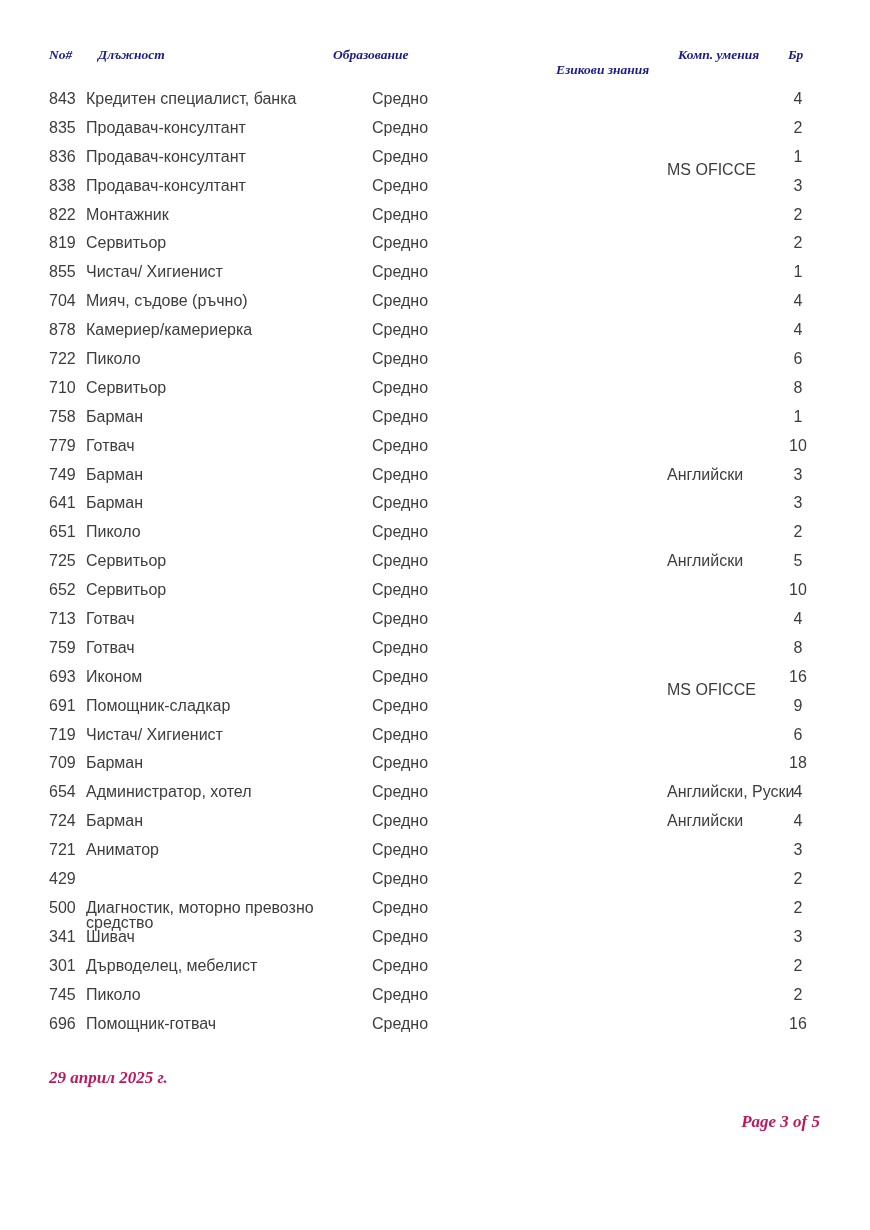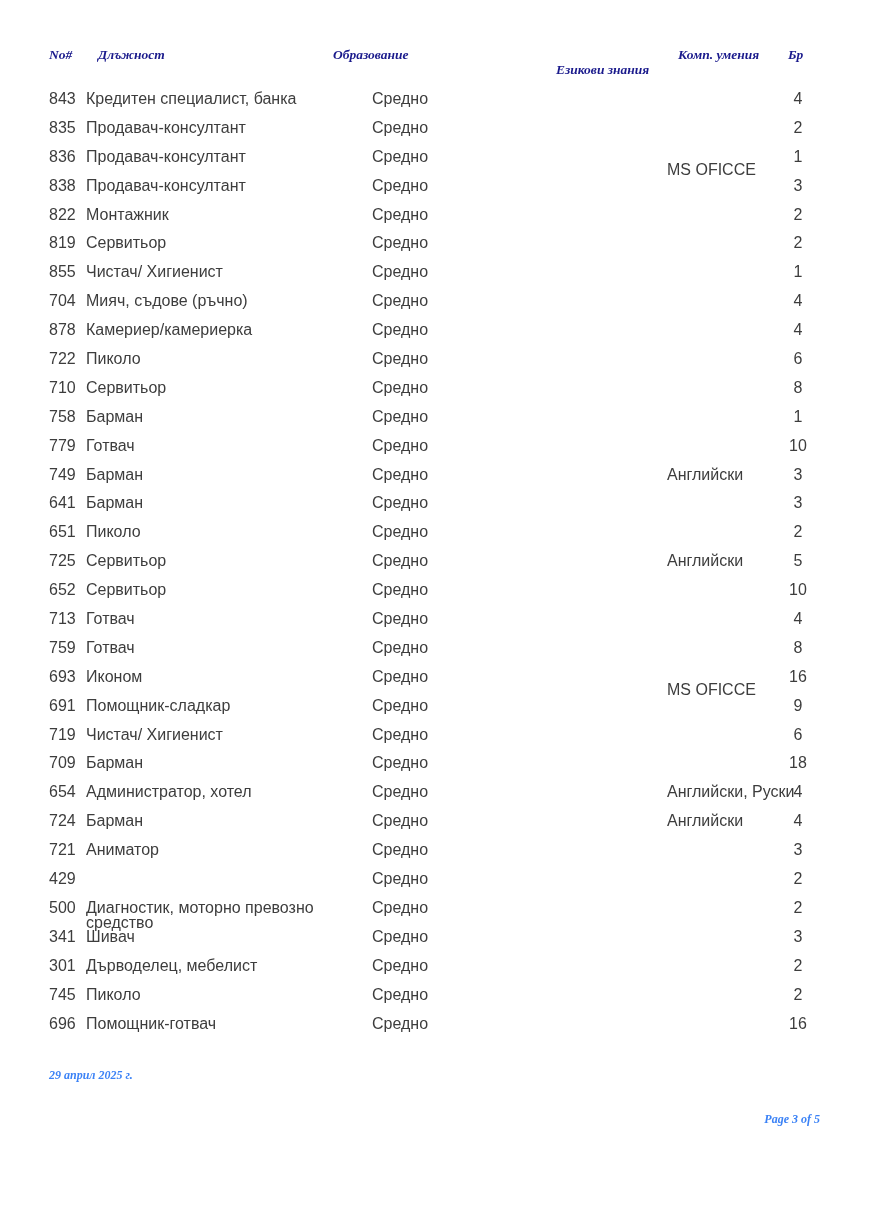--- a/index.html
+++ b/index.html
@@ -61,22 +61,22 @@
   
   .footer {
     position: absolute;
     top: 1068px;
     left: 0;
     width: 870px;
     height: 18px;
     font-family: "Liberation Serif", "DejaVu Serif", serif;
     font-weight: bold;
     font-style: italic;
-    font-size: 12px;
-    color: #3b82f6;
+    font-size: 17px;
+    color: #be185d;
   }
   .f-date { position: absolute; left: 49px; top: 0; white-space: nowrap; }
   .f-page { position: absolute; right: 50px; top: 0; white-space: nowrap; margin-top: 44px; }
 </style>
 </head>
 <body>
 
 <div class="page">
 
   <div class="thead">

